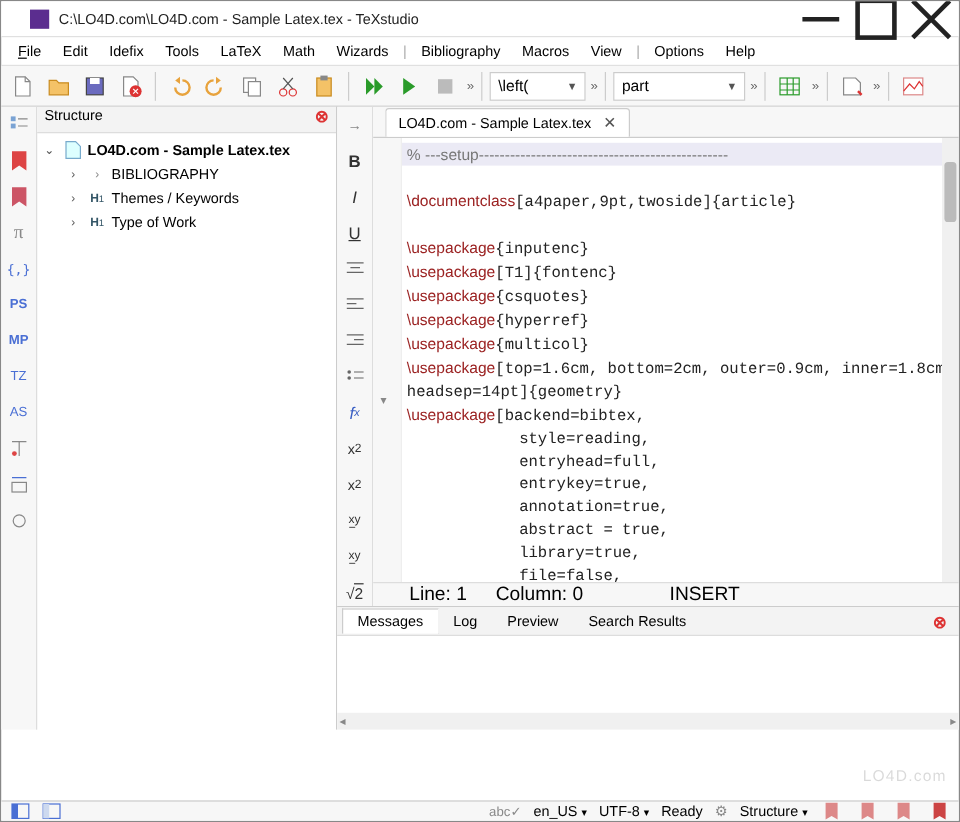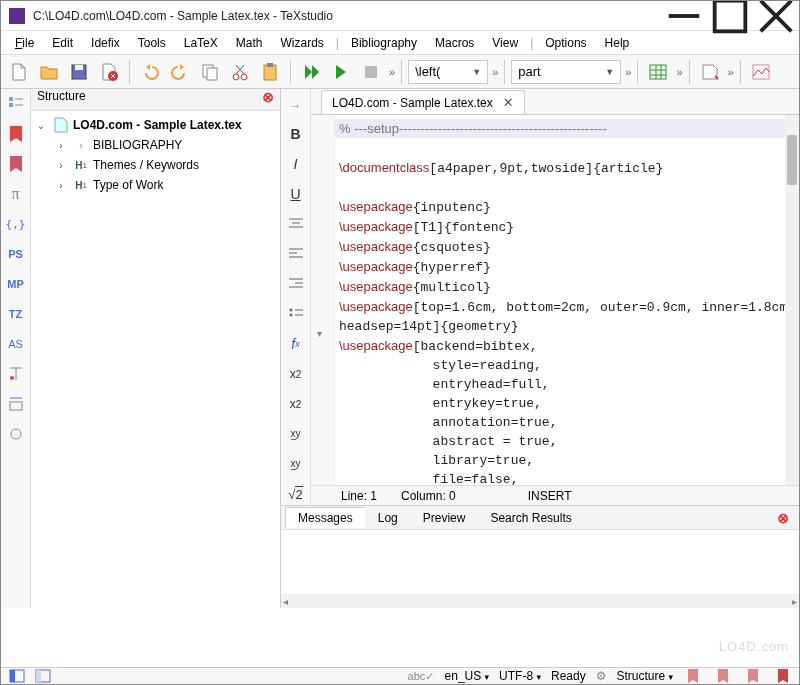--- a/index.html
+++ b/index.html
@@ -1,17 +1,17 @@
 <!DOCTYPE html>
 <html><head>
 <meta charset="utf-8">
 <style>
 * { box-sizing: border-box; margin: 0; padding: 0; font-family: "Segoe UI", Arial, sans-serif; }
 body { width: 800px; height: 685px; overflow: hidden; background: #fff; border: 1px solid #888; position: relative; }
-.titlebar { height: 30px; display: flex; align-items: center; background: #fff; border-bottom: 1px solid #e0e0e0; }
+.titlebar { height: 30px; display: flex; align-items: center; background: #fff; border-bottom: 1px solid #e0e0e0; padding-left: 16px; }
 .titlebar .app-icon { width: 16px; height: 16px; margin: 0 8px; background: #5b2d8f; display: inline-block; position: relative; }
 .titlebar .title { flex: 1; font-size: 12px; color: #222; }
 .winbtn { width: 46px; height: 30px; display: flex; align-items: center; justify-content: center; font-size: 11px; color: #333; }
 .menubar { height: 24px; display: flex; align-items: center; padding: 0 6px; gap: 2px; font-size: 12px; border-bottom: 1px solid #e0e0e0; }
 .menuitem { padding: 2px 8px; }
 .menusep { color: #aaa; margin: 0 2px; }
 .toolbar { height: 34px; display: flex; align-items: center; padding: 0 4px; gap: 2px; border-bottom: 1px solid #ccc; background: #f7f7f7; }
 .tbtn { width: 28px; height: 28px; display: flex; align-items: center; justify-content: center; border: 1px solid transparent; border-radius: 2px; }
 .tbtn svg { width: 20px; height: 20px; }
 .tsep { width: 1px; height: 24px; background: #ccc; margin: 0 4px; }
@@ -39,21 +39,21 @@
 .tab .tx { margin-left: 10px; color: #555; font-size: 13px; }
 .editor { flex: 1; position: relative; overflow: hidden; }
 .gutter { position: absolute; left: 0; top: 0; width: 24px; height: 100%; background: #f7f7f7; border-right: 1px solid #eee; }
 .foldmark { position: absolute; left: 6px; font-size: 10px; color: #888; }
 .code { position: absolute; left: 28px; right: 14px; top: 4px; font-family: Consolas, "Courier New", monospace; font-size: 13px; line-height: 19px; white-space: pre; color: #222; }
 .cursor-line { position: absolute; left: 24px; right: 14px; top: 4px; height: 19px; background: #ebeaf5; z-index: 0; }
 .code .cmd { color: #9b2222; }
 .code .cmt { color: #777; }
 .scrollv { position: absolute; right: 0; top: 0; width: 14px; height: 100%; background: #f0f0f0; }
 .scrollv .thumb { position: absolute; top: 20px; left: 2px; width: 10px; height: 50px; background: #bbb; border-radius: 3px; }
-.statusline { height: 20px; display: flex; align-items: center; font-size: 12px; padding: 0 30px; gap: 24px; border-top: 1px solid #ddd; background: #f7f7f7; }
+.statusline { height: 20px; display: flex; align-items: center; font-size: 16px; padding: 0 30px; gap: 24px; border-top: 1px solid #ddd; background: #f7f7f7; }
 .msgs { height: 175px; display: flex; flex-direction: column; border-top: 1px solid #ccc; }
 .msgtabs { height: 24px; display: flex; align-items: center; background: #f3f3f3; border-bottom: 1px solid #ddd; padding: 0 4px; gap: 0; font-size: 12px; }
 .msgtab { padding: 3px 12px; border: 1px solid #ccc; border-bottom: none; background: #fff; margin-right: -1px; }
 .msgtab.inactive { background: #f3f3f3; border-color: transparent; }
 .msgarea { flex: 1; background: #fff; position: relative; }
 .msgscroll { position: absolute; left: 0; bottom: 0; right: 0; height: 14px; background: #f0f0f0; display: flex; justify-content: space-between; padding: 0 2px; align-items: center; color: #888; font-size: 10px; }
 .bottombar { position: absolute; left: 0; right: 0; bottom: 0; height: 17px; background: #f7f7f7; border-top: 1px solid #ccc; display: flex; align-items: center; padding: 0 6px; font-size: 12px; }
 .bottombar .left { display: flex; gap: 6px; }
 .bottombar .right { margin-left: auto; display: flex; gap: 10px; align-items: center; }
 .bbtn { width: 20px; height: 20px; display: flex; align-items: center; justify-content: center; }
@@ -237,21 +237,21 @@
         </div>
       <div class="lbtn">
           <svg width="14" height="18">
             <path d="M1 1h12v16l-6-4-6 4z" fill="#c56"></path>
           </svg>
         </div>
       <div class="lbtn" style="font-family:serif;font-size:16px;color:#888">π</div>
       <div class="lbtn" style="color:#4a6fd4;font-family:monospace">{,}</div>
       <div class="lbtn" style="color:#4a6fd4;font-weight:bold">PS</div>
       <div class="lbtn" style="color:#4a6fd4;font-weight:bold">MP</div>
-      <div class="lbtn" style="color:#4a6fd4;font-weight:bold">TZ</div>
+      <div class="lbtn" style="color:#4a6fd4;font-weight:normal">TZ</div>
       <div class="lbtn" style="color:#4a6fd4;font-weight:normal">AS</div>
       <div class="lbtn">
           <svg width="16" height="16">
             <line x1="2" y1="2" x2="14" y2="2" stroke="#888"></line>
             <line x1="8" y1="2" x2="8" y2="14" stroke="#888"></line>
             <circle cx="4" cy="12" r="2" fill="#d44"></circle>
           </svg>
         </div>
       <div class="lbtn">
           <svg width="16" height="16">

